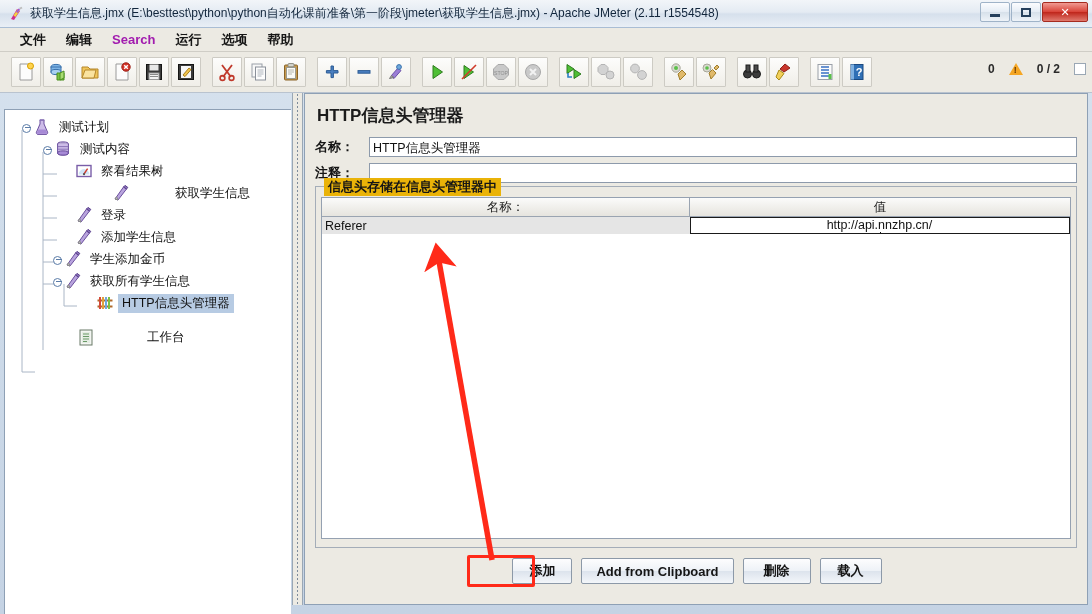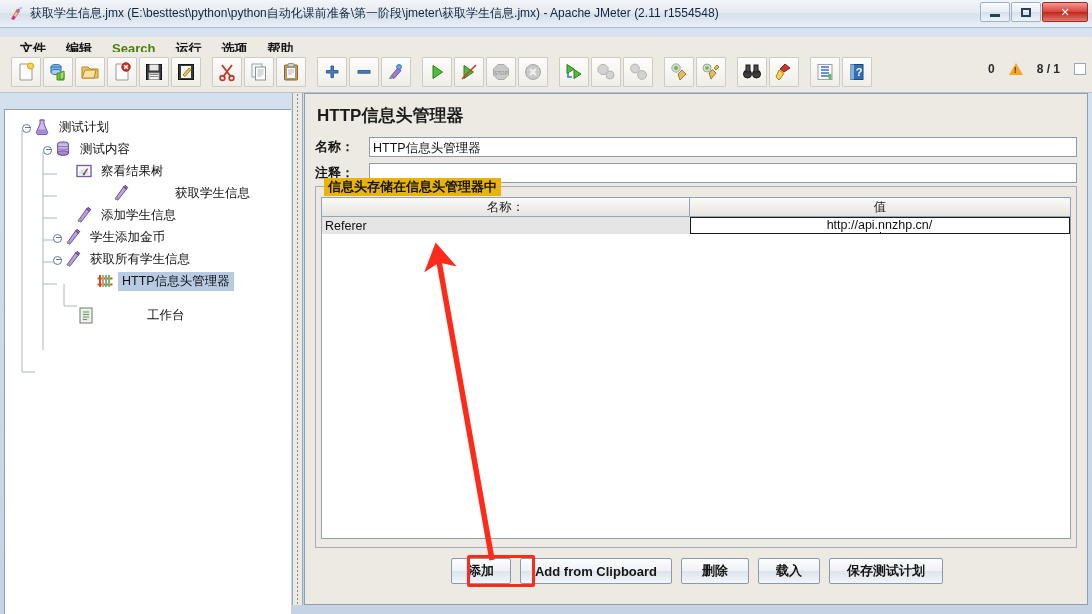--- a/index.html
+++ b/index.html
@@ -45,30 +45,30 @@
   }
   .win-btn.close {
     background: linear-gradient(to bottom,#f09a92 0%,#d9453a 48%,#c0271c 52%,#e07a6e 100%);
     border-color: #a52b20; color: #fff; width: 46px; font-weight: bold;
   }
   .glyph-min { display:block; width: 10px; height: 3px; background:#26405c; margin-top:6px;}
   .glyph-max { display:block; width: 10px; height: 9px; border:2px solid #26405c;}
 
   
   .menubar {
-    position: absolute; left: 0; top: 37px; width: 1092px; height: 24px;
+    position: absolute; left: 0; top: 28px; width: 1092px; height: 24px;
     background: #eceae3;
     border-bottom: 1px solid #cfcdc6;
     display: flex; align-items: center; padding-left: 10px;
   }
   .menu-item {
     font-size: 13px; color: #151515; padding: 2px 10px; cursor: default;
     font-weight: bold;
   }
-  .menu-item.latin { color: #4d7c0f; }
+  .menu-item.latin { color: #a21caf; }
 
   
   .toolbar {
     position: absolute; left: 0; top: 52px; width: 1092px; height: 41px;
     background: #eceae3;
     border-bottom: 1px solid #b9c3cf;
     display: flex; align-items: center; padding-left: 10px;
   }
   .tbtn {
     width: 30px; height: 30px; margin: 0 1px;
@@ -416,21 +416,21 @@
       <svg width="20" height="20" viewBox="0 0 20 20">
         <rect x="4" y="2.5" width="12" height="15" fill="#2f6fb5" stroke="#1c4a80"></rect>
         <rect x="4" y="2.5" width="3" height="15" fill="#7fb0e0"></rect>
         <text x="12" y="14" font-size="11" fill="#fff" text-anchor="middle" font-family="Liberation Sans, sans-serif" font-weight="bold">?</text>
       </svg>
     </div>
 
     <div class="tbar-status">
       <span>0</span>
       <span class="warn-tri"></span>
-      <span>8 / 1</span>
+      <span>0 / 2</span>
       <span class="status-box"></span>
     </div>
   </div>
 
   <div class="main">
 
     <div class="tree-panel">
       <div class="tree">
 
         <svg class="anno" style="position:absolute;left:0;top:0;width:287px;height:300px;">
@@ -484,20 +484,31 @@
           <span class="ticon">
             <svg width="18" height="18" viewBox="0 0 18 18">
               <path d="M3 15 L11.5 3 L14.5 5 L6 16 Z" fill="#b9a4de" stroke="#6b4f9e"></path>
               <path d="M3 15 L4.6 12.6 L6 16 Z" fill="#bdbdbd" stroke="#8a8a8a"></path>
               <path d="M11.5 3 L13 1.4 L15.8 3.4 L14.5 5 Z" fill="#8a74b8" stroke="#5b3f8e"></path>
             </svg>
           </span>
           <span class="label">获取学生信息</span>
         </div>
 
+        <div class="tnode" style="padding-left:52px;">
+          <span class="handle"></span>
+          <span class="ticon">
+            <svg width="18" height="18" viewBox="0 0 18 18">
+              <path d="M3 15 L11.5 3 L14.5 5 L6 16 Z" fill="#b9a4de" stroke="#6b4f9e"></path>
+              <path d="M3 15 L4.6 12.6 L6 16 Z" fill="#bdbdbd" stroke="#8a8a8a"></path>
+              <path d="M11.5 3 L13 1.4 L15.8 3.4 L14.5 5 Z" fill="#8a74b8" stroke="#5b3f8e"></path>
+            </svg>
+          </span>
+          <span class="label">登录</span>
+        </div>
 
         <div class="tnode" style="padding-left:52px;">
           <span class="handle"></span>
           <span class="ticon">
             <svg width="18" height="18" viewBox="0 0 18 18">
               <path d="M3 15 L11.5 3 L14.5 5 L6 16 Z" fill="#b9a4de" stroke="#6b4f9e"></path>
               <path d="M3 15 L4.6 12.6 L6 16 Z" fill="#bdbdbd" stroke="#8a8a8a"></path>
               <path d="M11.5 3 L13 1.4 L15.8 3.4 L14.5 5 Z" fill="#8a74b8" stroke="#5b3f8e"></path>
             </svg>
           </span>
@@ -594,21 +605,20 @@
         </div>
       </div>
 
       <div class="btn-row">
         <div class="btn" style="width:60px;">添加</div>
         <div class="btn">
           <span>Add from Clipboard</span>
         </div>
         <div class="btn" style="width:68px;">删除</div>
         <div class="btn" style="width:62px;">载入</div>
-        <div class="btn" style="width:114px;">保存测试计划</div>
       </div>
 
       <div class="btn-highlight" style="left:162px; top:461px; width:68px; height:32px;"></div>
 
     </div>
   </div>
 
   <svg class="anno">
     <defs>
       <marker id="arrowhead" markerWidth="5" markerHeight="6" refX="3.6" refY="3" orient="auto">

